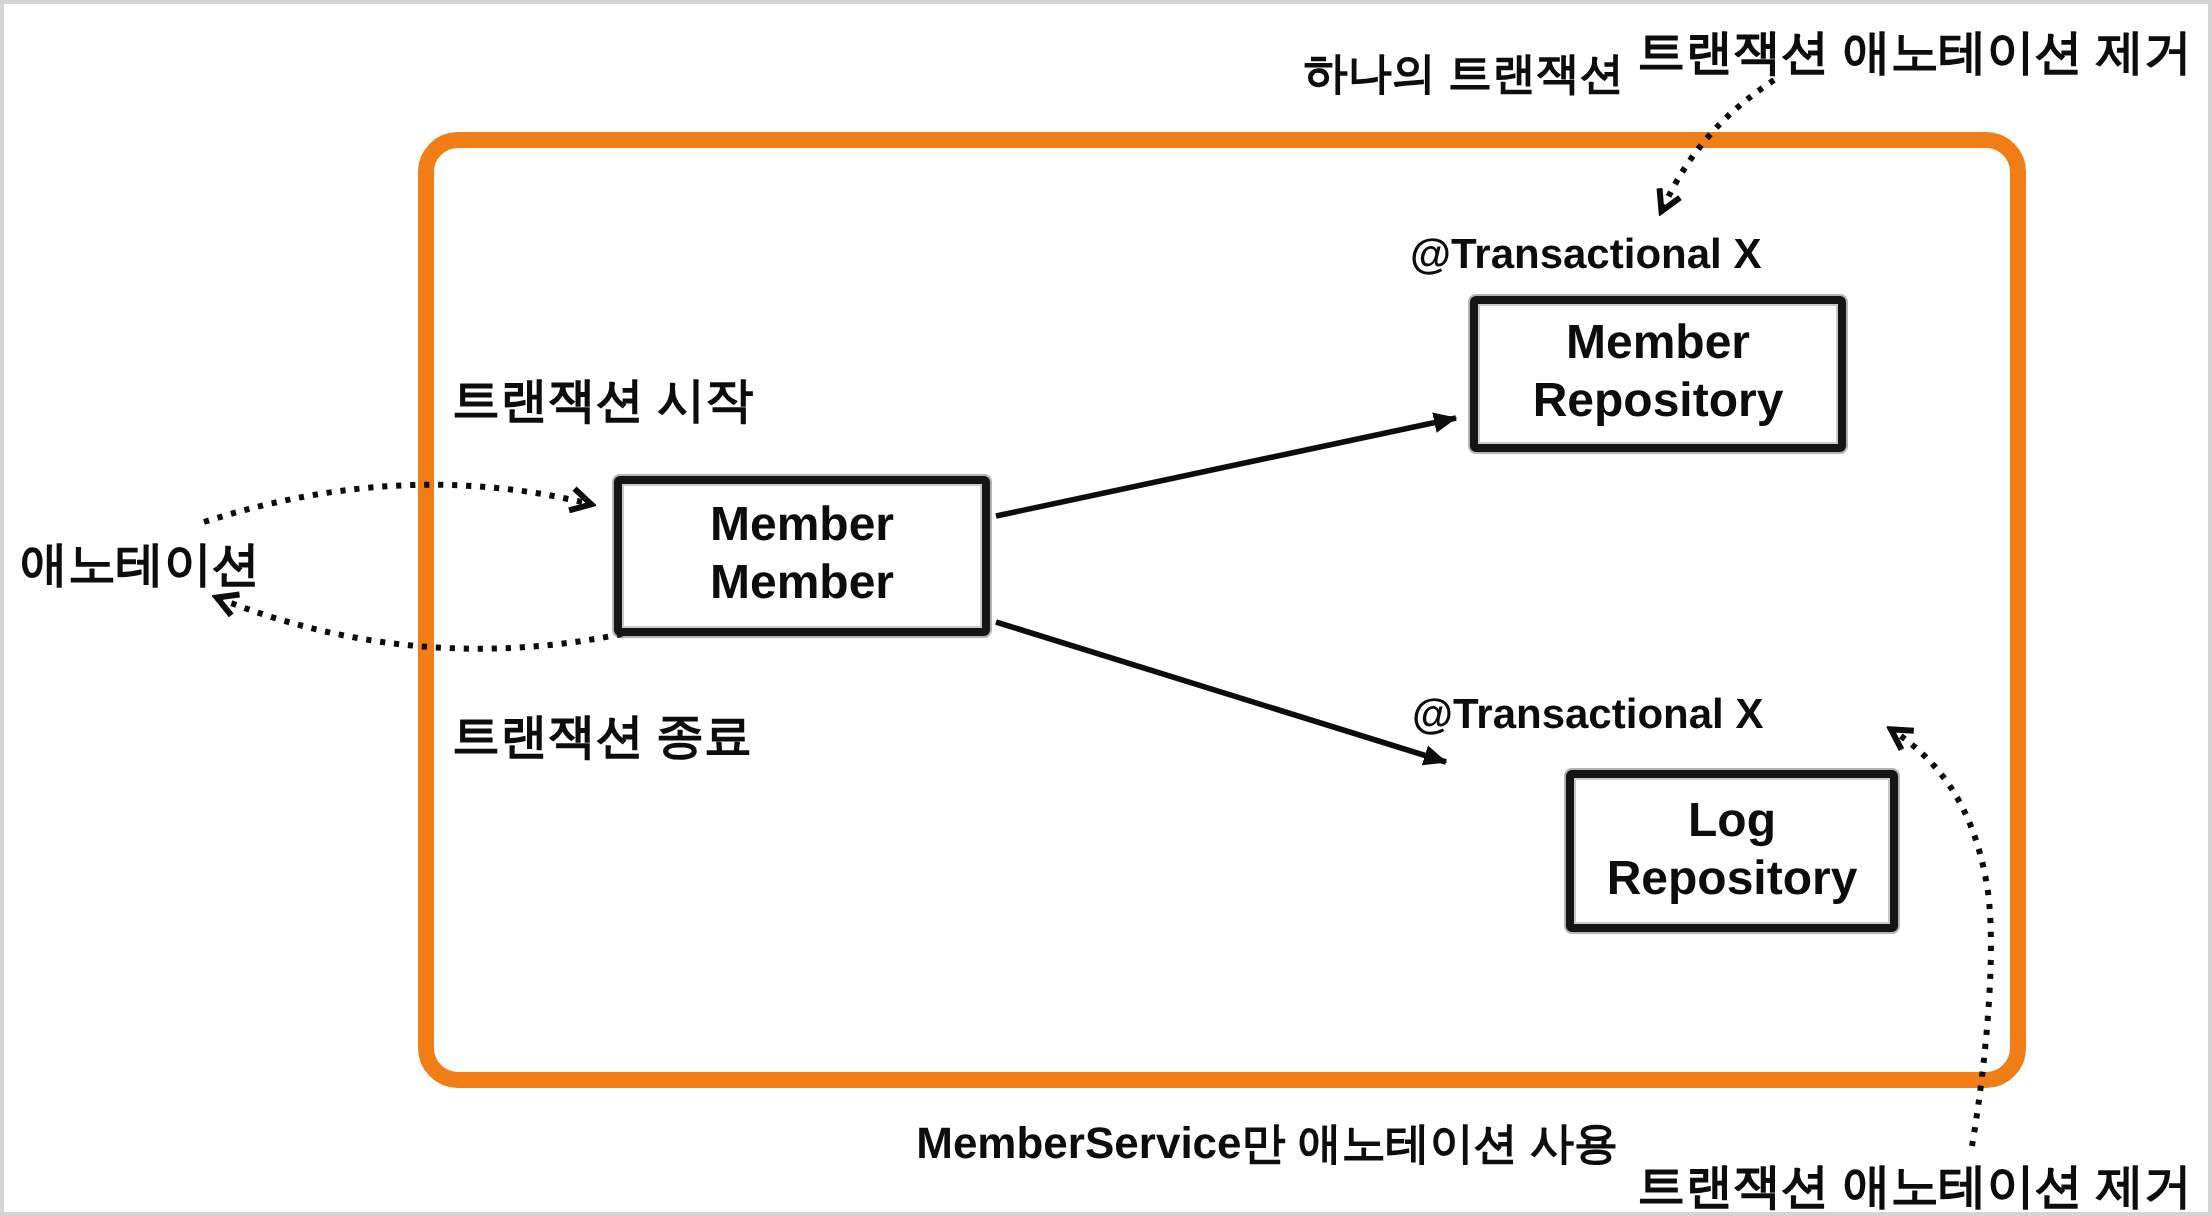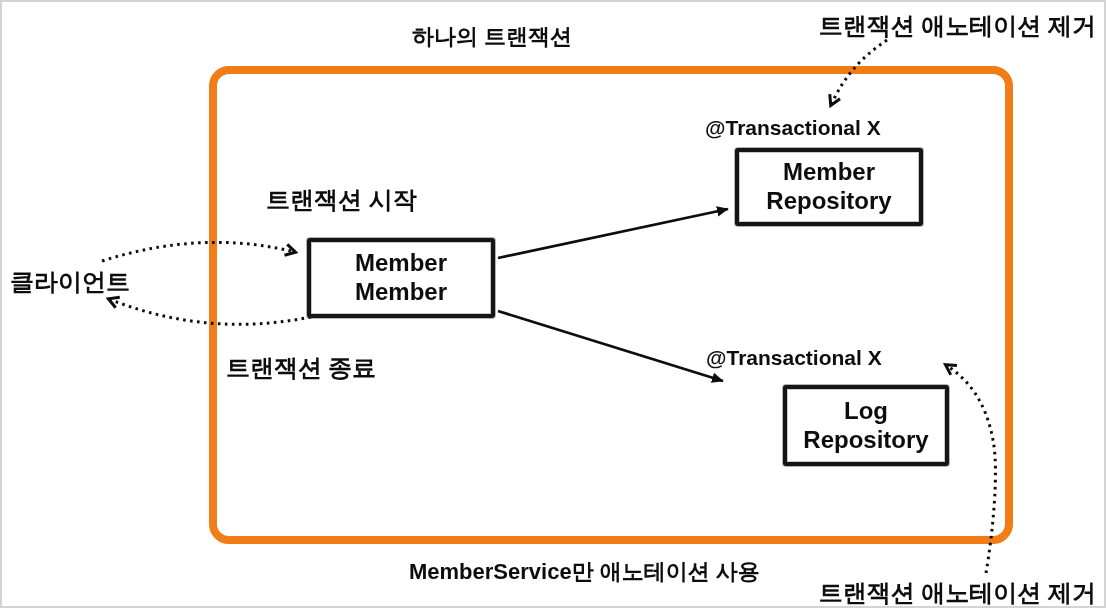--- a/index.html
+++ b/index.html
@@ -47,21 +47,21 @@
     font-size: 24px; line-height: 1.2;
   }
   .node-annotation {
     position: absolute;
     width: 240px; 
     font-weight: 700; color: var(--ink);
     font-size: 21px; white-space: nowrap;
   }
   .t21 { font-size: 24px; }
   .t22 { font-size: 22px; }
-  .center400 { width: 400px; text-align: left; }
+  .center400 { width: 400px; text-align: right; }
 </style>
 </head>
 <body>
 
 <div class="canvas">
 
   <div class="tx-boundary"></div>
 
   <svg class="arrow-layer" viewBox="0 0 1106 608">
     <defs>
@@ -84,25 +84,25 @@
   </svg>
 
   <div class="lbl t22 center400" style="left:410px; top:20px;">하나의 트랜잭션</div>
 
   <div class="lbl t21" style="right:8px; top:8px;">트랜잭션 애노테이션 제거</div>
 
   <div class="lbl t21" style="right:8px; top:575px;">트랜잭션 애노테이션 제거</div>
 
   <div class="lbl t22 center400" style="left:407px; top:555px;">MemberService만 애노테이션 사용</div>
 
-  <div class="lbl t21" style="left:224px; top:182px;margin-left:40px;">트랜잭션 시작</div>
+  <div class="lbl t21" style="left:224px; top:182px;">트랜잭션 시작</div>
 
   <div class="lbl t21" style="left:224px; top:350px;font-family:Liberation Serif, serif;">트랜잭션 종료</div>
 
-  <div class="lbl t21" style="left:8px; top:264px;">클라이언트</div>
+  <div class="lbl t21" style="left:8px; top:264px;">애노테이션</div>
 
   <div class="node" style="left:305px; top:236px; width:188px; height:80px;">
     <span>Member</span>
     <span>Member</span>
   </div>
 
   <div class="node-annotation" style="left:703px; top:114px;">@Transactional X</div>
   <div class="node" style="left:733px; top:146px; width:188px; height:78px;">
     <span>Member</span>
     <span>Repository</span>

